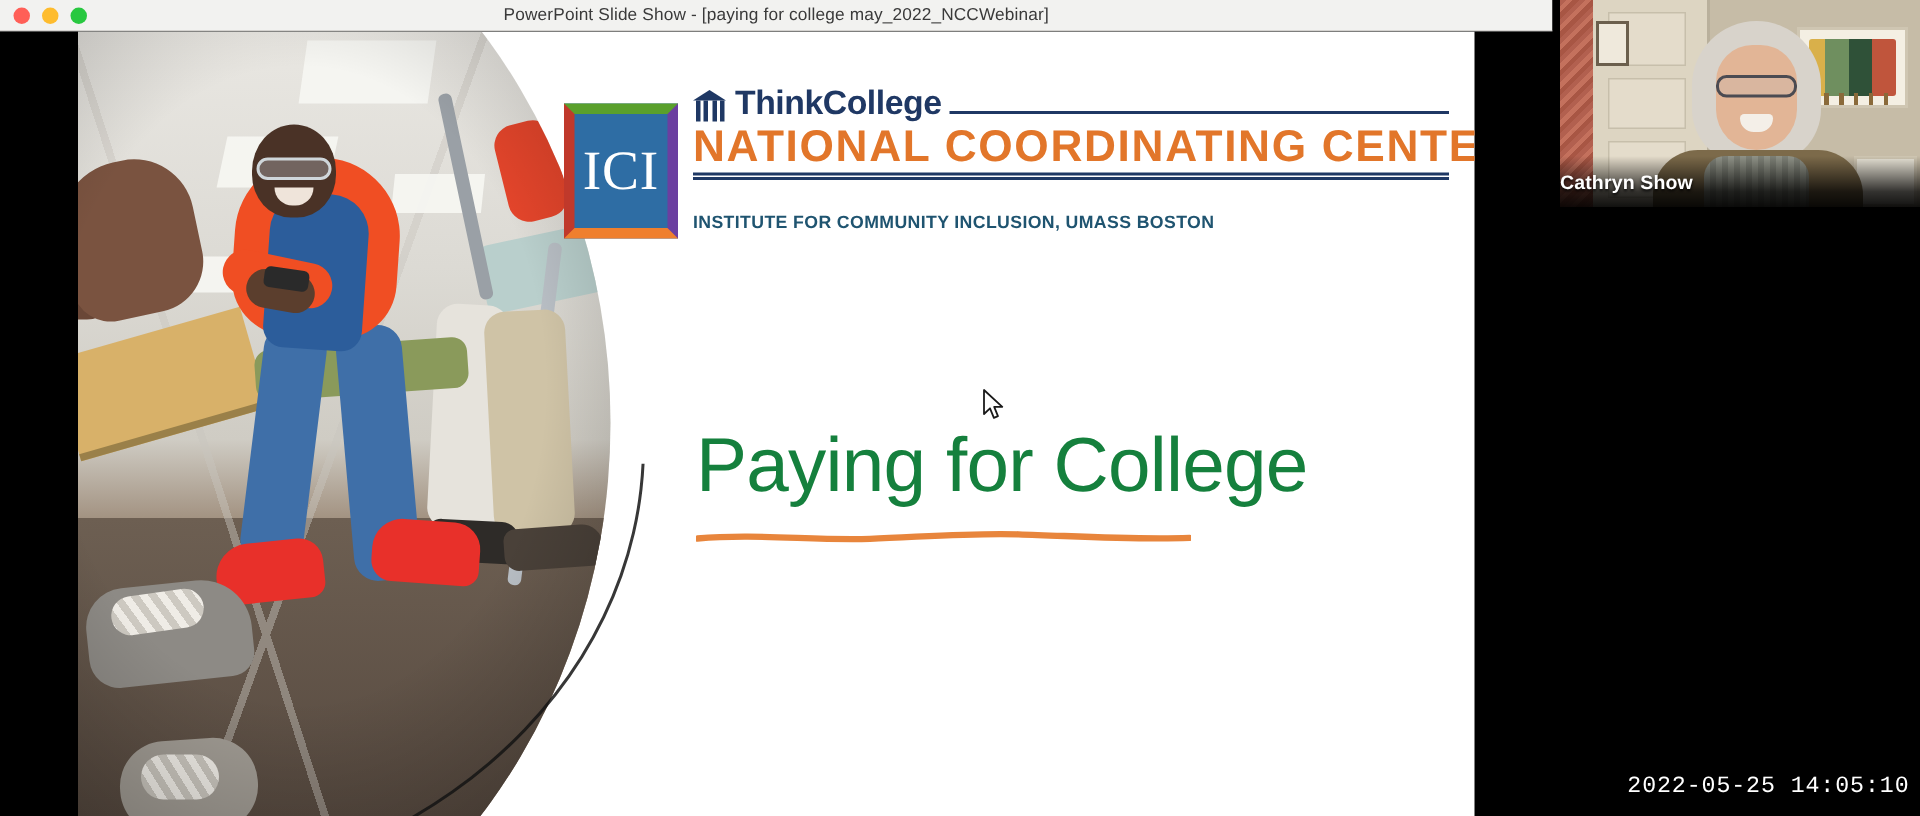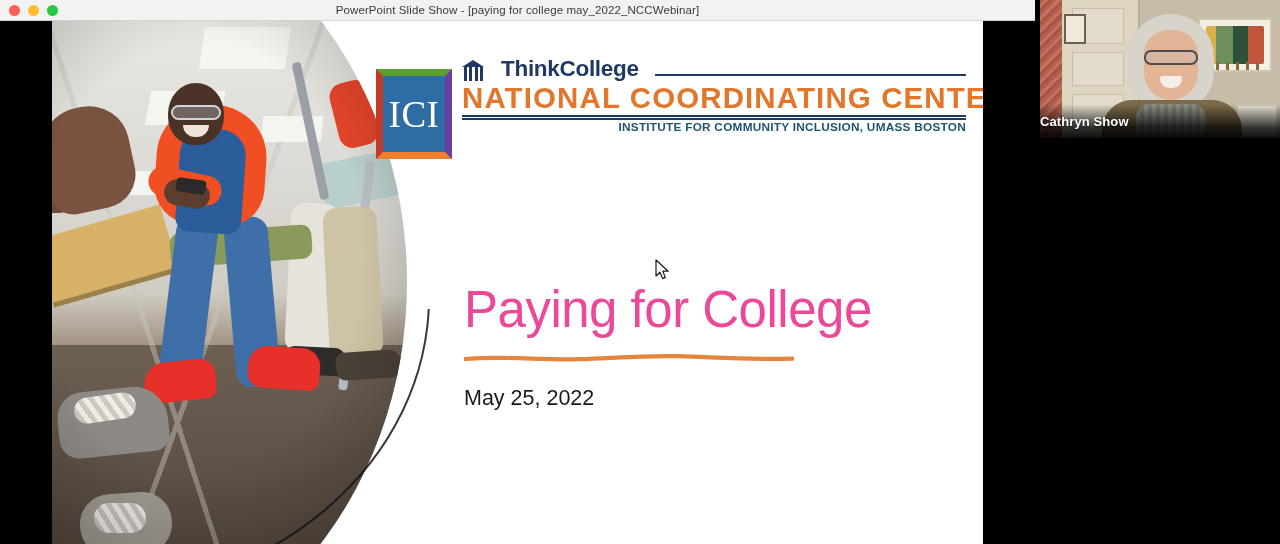--- a/index.html
+++ b/index.html
@@ -212,49 +212,49 @@
     border-top: 7px solid #5aa02c;
     border-right: 7px solid #6b3fa0;
     border-bottom: 7px solid #ef7f2e;
   }
   .ici-inner {
     position:absolute; inset:0; display:flex; align-items:center; justify-content:center;
     color: #ffffff; font-family: "Liberation Serif", serif;
     font-size: 37px; letter-spacing: .5px; line-height: 1;
   }
   .lock { position: absolute; left: 86px; top: 0; width: 504px; }
-  .tc-row { display: flex; align-items: flex-end; gap: 16px; height: 30px; }
+  .tc-row { display: flex; align-items: flex-end; gap: 5px; height: 30px; }
   .tc-col { width: 23px; height: 21px; position: relative; flex: none; }
   .tc-col .roof {
     position:absolute; left:0; top:0; width:0; height:0;
     border-left: 11.5px solid transparent; border-right: 11.5px solid transparent;
     border-bottom: 7px solid #1f3864;
   }
   .tc-col .pil { position:absolute; top:7px; width:3.4px; height:14px; background:#1f3864; }
   .tc-col .pil:nth-of-type(2){ left:1.5px; } .tc-col .pil:nth-of-type(3){ left:7px; }
   .tc-col .pil:nth-of-type(4){ left:12.5px; } .tc-col .pil:nth-of-type(5){ left:18px; }
   .tc-name {
     font-size: 22.5px; font-weight: bold; color: #1f3864; letter-spacing: -.3px;
     line-height: 1; padding-bottom: 1px;
   }
   .tc-rule { flex: 1; height: 0; border-top: 2.5px solid #1f3864; margin-bottom: 5px; }
   .ncc {
     font-size: 29.5px; font-weight: bold; color: #e2762a; letter-spacing: 1.1px;
     line-height: 1.06; white-space: nowrap; margin-top: 1px;
   }
   .dbl-rule { height: 5px; border-top: 2px solid #1f3864; border-bottom: 2px solid #1f3864; margin-top: 2px; }
   .ici-sub {
-    text-align: right; font-size: 11.8px; font-weight: bold; color: #1f5470;
-    letter-spacing: .25px; margin-top: 0;
+    font-size: 11.8px; font-weight: bold; color: #1f5470;
+    letter-spacing: .25px; margin-top: 21px;
   }
 
   
   .body-block { position: absolute; left: 412px; top: 262px; width: 500px; }
   .slide-title {
-    font-size: 51px; font-weight: 400; color: #ec4899; letter-spacing: -.5px;
+    font-size: 51px; font-weight: 400; color: #15803d; letter-spacing: -.5px;
     line-height: 1.05; white-space: nowrap;
   }
   .wave { margin-top: 16px; height: 10px; width: 330px; }
   .subtitle {
     margin-top: 20px; font-size: 21.5px; color: #1a1a1a; line-height: 1.22;
     max-width: 430px;
   }
   .date { margin-top: 19px; font-size: 21.5px; color: #1a1a1a; }
 
   
@@ -414,21 +414,20 @@
           <div class="dbl-rule"></div>
           <div class="ici-sub">INSTITUTE FOR COMMUNITY INCLUSION, UMASS BOSTON</div>
         </div>
       </div>
 
       <div class="body-block">
         <div class="slide-title">Paying for College</div>
         <svg class="wave" viewBox="0 0 330 10" preserveAspectRatio="none">
           <path d="M1,6 C40,2.5 78,7.5 116,6.2 C150,5 182,2.2 215,3.2 C252,4.3 290,7 329,5.6" fill="none" stroke="#e8853c" stroke-width="4.2" stroke-linecap="round"></path>
         </svg>
-        <div class="date">May 25, 2022</div>
       </div>
     </div>
 
     <svg class="cursor" viewBox="0 0 16 22">
       <path d="M1,1 L1,17 L5,13.2 L7.6,19.6 L10.3,18.4 L7.8,12.2 L13.2,12.2 Z" fill="#ffffff" stroke="#1a1a1a" stroke-width="1.2" stroke-linejoin="round"></path>
     </svg>
   </div>
 
   <div class="vid-col">
     <div class="vid">
@@ -446,17 +445,18 @@
       <div class="v-art-legs"></div>
       <div class="v-frame3"></div>
       <div class="v-hair"></div>
       <div class="v-face"></div>
       <div class="v-glasses"></div>
       <div class="v-mouth"></div>
       <div class="v-body"></div>
       <div class="v-sweater"></div>
       <div class="v-shadow"></div>
     </div>
+    <div class="vid-stamp">2022-05-25  14:05:10</div>
   </div>
 
   <div class="vid-name">Cathryn Show</div>
 
 </div>
 
 </body></html>

